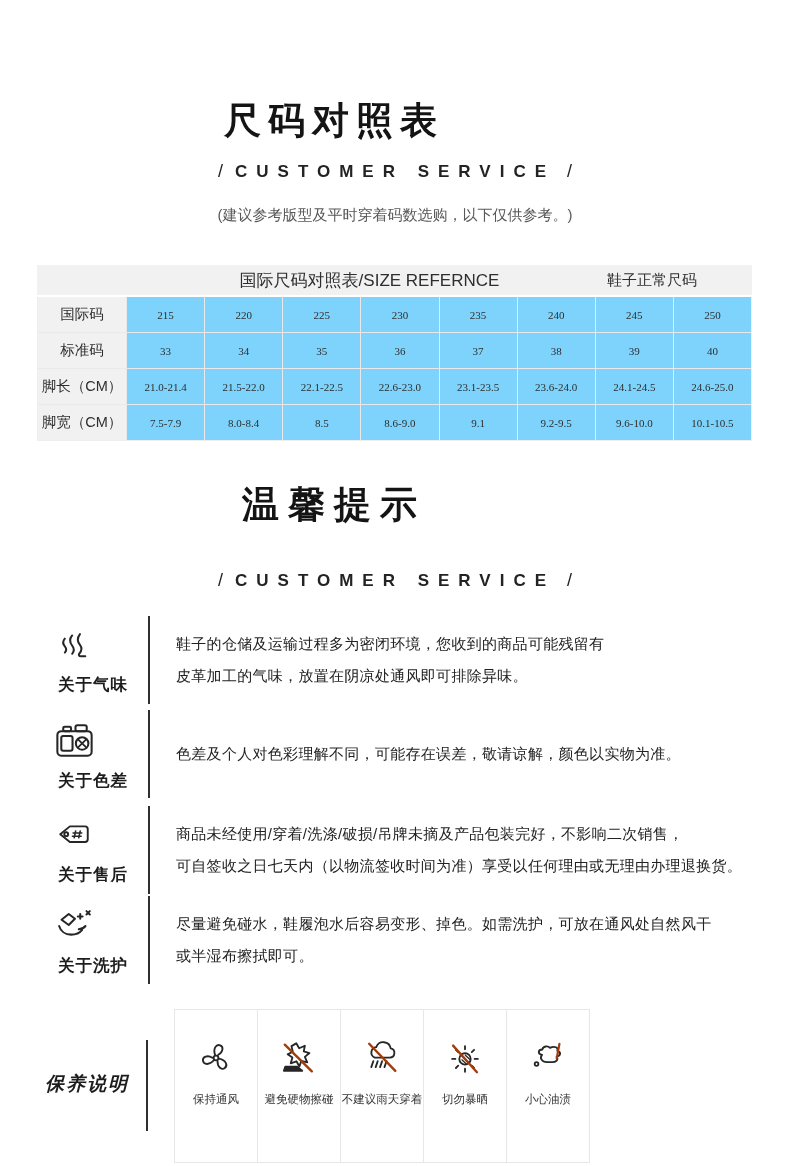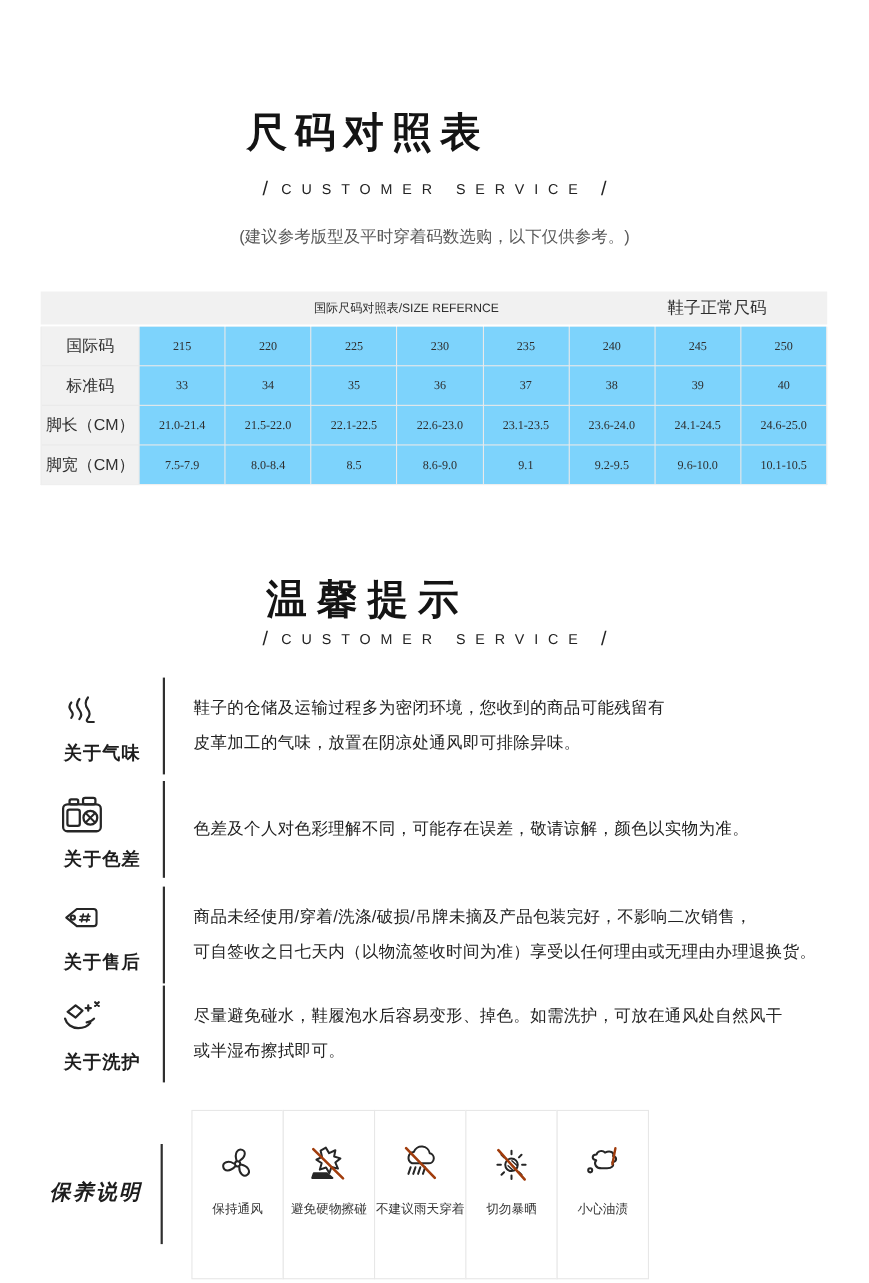--- a/index.html
+++ b/index.html
@@ -5,29 +5,29 @@
   html,body{margin:0;padding:0;background:#fff;}
   body{font-family:"Liberation Sans","DejaVu Sans",sans-serif;color:#222;}
   #page{position:relative;width:790px;height:1166px;background:#fff;overflow:hidden;}
 
   
   .big-title{position:absolute;left:0;width:668px;text-align:center;
     font-size:37px;font-weight:700;letter-spacing:7px;color:#141414;}
   .cs-line{position:absolute;left:0;width:790px;display:flex;justify-content:center;
     align-items:center;gap:12px;color:#232323;}
   .cs-line .slash{font-size:18px;font-weight:400;}
-  .cs-line .cs-text{font-size:13px;letter-spacing:9px;font-weight:400;}
+  .cs-line .cs-text{font-size:17px;letter-spacing:9px;font-weight:700;}
   .note-line{position:absolute;left:0;width:790px;text-align:center;
     font-size:15px;color:#585858;}
 
   
   .size-table{position:absolute;left:37px;top:265px;width:715px;}
   .st-header{position:relative;height:30px;background:#f1f1f1;}
   .st-header-title{position:absolute;left:46.5%;top:50%;transform:translate(-50%,-50%);
-    font-size:11px;color:#2e2e2e;white-space:nowrap;}
+    font-size:17px;color:#2e2e2e;white-space:nowrap;}
   .st-header-right{position:absolute;left:86%;top:50%;transform:translate(-50%,-50%);
     font-size:15px;font-weight:500;color:#2e2e2e;white-space:nowrap;}
   .st-grid{margin-top:2px;display:grid;grid-template-columns:88px repeat(8,1fr);
     grid-auto-rows:35px;gap:1px;background:#e9e9e9;border:1px solid #efefef;border-top:none;}
   .st-cell{background:#7dd3fc;display:flex;align-items:center;justify-content:center;
     font-size:11px;color:#2e2e2e;white-space:nowrap;font-family:Liberation Serif, serif;}
   .st-label{background:#f1f1f1;display:flex;align-items:center;justify-content:center;
     font-size:14.5px;color:#2e2e2e;white-space:nowrap;}
 
   
@@ -107,21 +107,21 @@
       <div class="st-cell">8.0-8.4</div>
       <div class="st-cell">8.5</div>
       <div class="st-cell">8.6-9.0</div>
       <div class="st-cell">9.1</div>
       <div class="st-cell">9.2-9.5</div>
       <div class="st-cell">9.6-10.0</div>
       <div class="st-cell">10.1-10.5</div>
     </div>
   </div>
 
-  <div class="big-title" style="top:520px;letter-spacing:9px">温馨提示</div>
+  <div class="big-title" style="top:480px;letter-spacing:9px">温馨提示</div>
 
   <div class="cs-line" style="top:570px">
     <span class="slash">/</span>
     <span class="cs-text">CUSTOMER SERVICE</span>
     <span class="slash">/</span>
   </div>
 
   <div class="tip" style="top:614px">
     <div class="tip-left">
       <svg viewBox="0 0 48 48" width="44" height="44">

